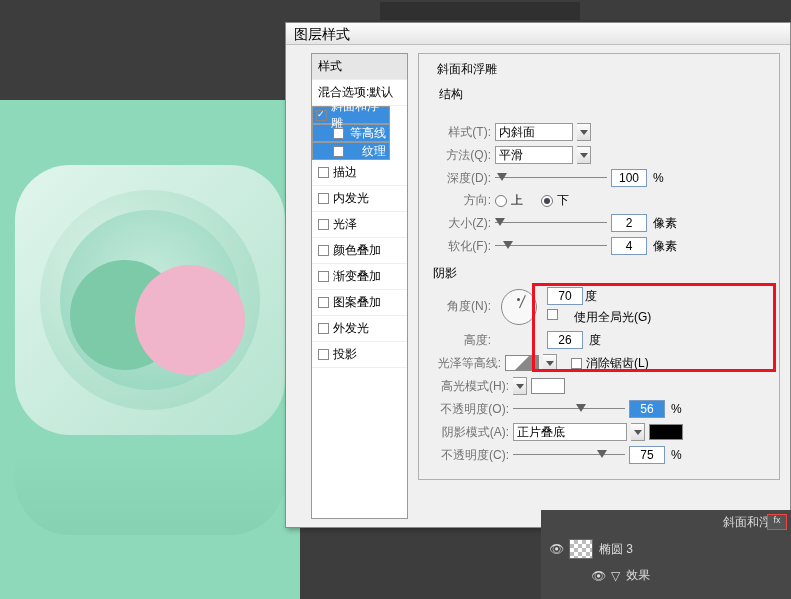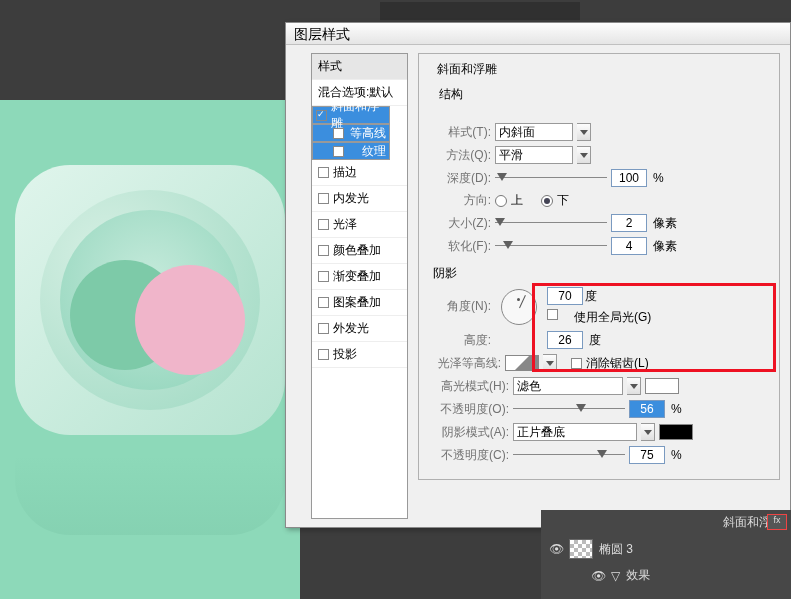--- a/index.html
+++ b/index.html
@@ -203,39 +203,36 @@
           <div class="swatch"></div>
           <div class="drop-btn">
               <span class="tri"></span>
             </div>
           <span style="width:6px"></span>
           <span class="cb"></span>
           <span>消除锯齿(L)</span>
         </div>
         <div class="row">
           <span class="lbl" style="width:80px">高光模式(H):</span>
-          <div class="sel" style="width:110px">
-              <span>滤色</span>
-            </div>
           <div class="drop-btn">
               <span class="tri"></span>
             </div>
           <div class="swatch white"></div>
         </div>
         <div class="row">
           <span class="lbl" style="width:80px">不透明度(O):</span>
           <div class="slider">
               <span class="thumb" style="left:56%"></span>
             </div>
           <input class="num hl" value="56" style="">
           <span class="unit">%</span>
         </div>
         <div class="row">
           <span class="lbl" style="width:80px">阴影模式(A):</span>
-          <div class="sel" style="width:124px">
+          <div class="sel" style="width:114px">
               <span>正片叠底</span>
             </div>
           <div class="drop-btn">
               <span class="tri"></span>
             </div>
           <div class="swatch black"></div>
         </div>
         <div class="row">
           <span class="lbl" style="width:80px">不透明度(C):</span>
           <div class="slider">

